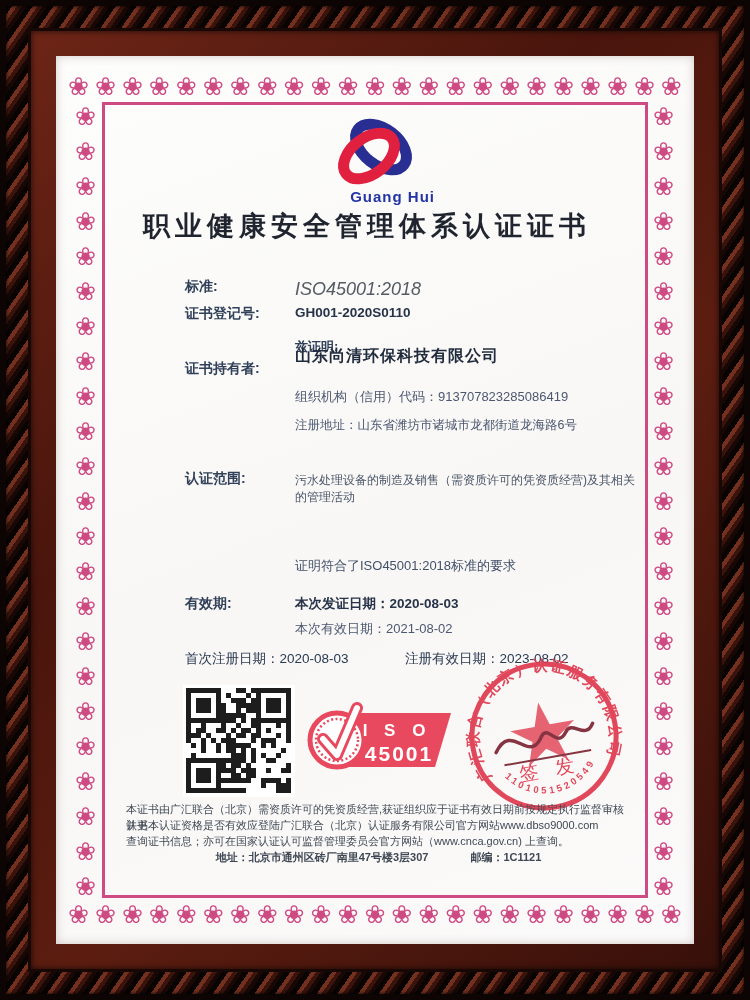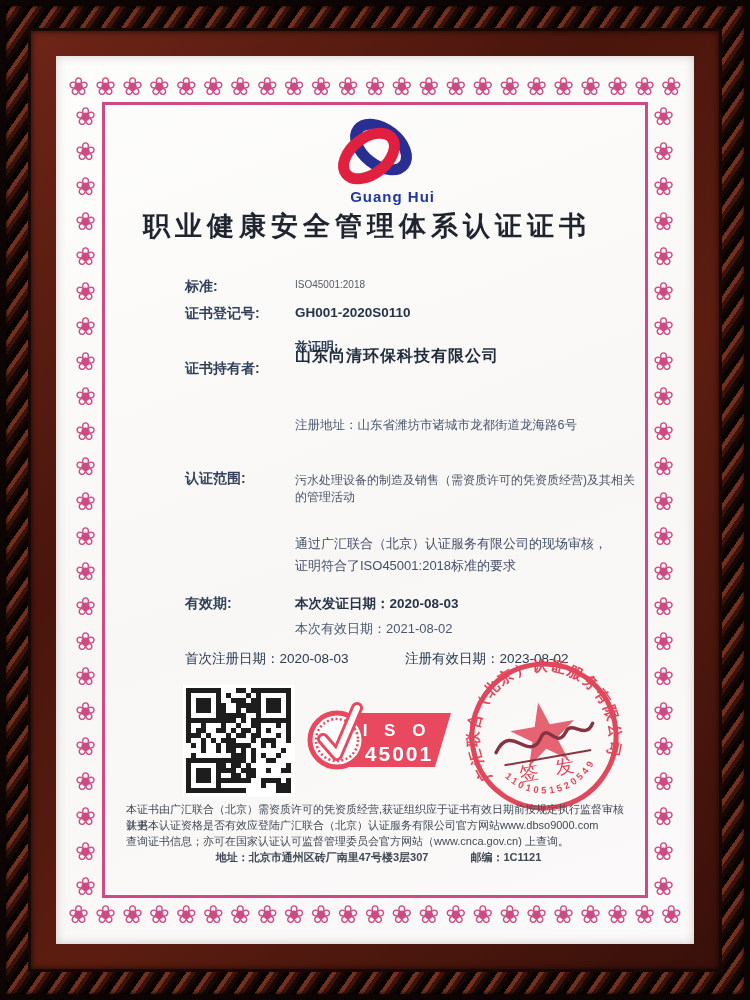--- a/index.html
+++ b/index.html
@@ -46,21 +46,21 @@
   .lace-right{right:0;}
   .lace-inner-line{position:absolute;inset:46px;border:3px solid #ce4a83;}
   
   .content{position:absolute;inset:0;}
   .abs{position:absolute;}
   .logo-wrap{left:50%;top:60px;transform:translateX(-50%);text-align:right;}
   .logo-text{color:#2334a4;font-weight:bold;font-size:15px;letter-spacing:1px;margin-top:-4px;}
   .cert-title{left:0;right:16px;top:152px;text-align:center;
     font-size:27px;font-weight:bold;color:#1f242e;letter-spacing:5px;}
   .lbl{font-weight:bold;color:#32415a;font-size:14px;}
-  .val{color:#565b63;font-size:10px;}
+  .val{color:#565b63;font-size:18px;font-style:italic;}
   .val-strong{color:#273348;font-size:13.5px;font-weight:bold;}
   .holder-name{color:#1f2b3c;font-size:16px;font-weight:bold;letter-spacing:1px;}
   .sub{color:#4c5870;font-size:12.5px;}
   .scope-text{color:#4a5568;font-size:12px;}
   .audit{color:#42506a;font-size:13px;}
   .col-label{left:129px;}
   .col-value{left:239px;}
   .date-bold{font-weight:normal;color:#2a3a52;font-size:13.5px;}
   .qr{left:127px;top:629px;width:112px;height:112px;background:#fff;}
   .iso-badge{left:240px;top:646px;}
@@ -103,26 +103,26 @@
     <div class="abs val col-value" style="top:223px">ISO45001:2018</div>
 
     <div class="abs lbl col-label" style="top:249px">证书登记号:</div>
     <div class="abs val-strong col-value" style="top:249px">GH001-2020S0110</div>
 
     <div class="abs lbl col-value" style="top:282px;font-size:13px">兹证明:</div>
 
     <div class="abs lbl col-label" style="top:304px">证书持有者:</div>
     <div class="abs holder-name col-value" style="top:290px">山东尚清环保科技有限公司</div>
 
+    <div class="abs sub col-value" style="top:332px;font-size:13px">组织机构（信用）代码：913707823285086419</div>
     <div class="abs sub col-value" style="top:361px">注册地址：山东省潍坊市诸城市龙都街道龙海路6号</div>
 
     <div class="abs lbl col-label" style="top:414px">认证范围:</div>
     <div class="abs scope-text col-value" style="top:416px;width:345px">污水处理设备的制造及销售（需资质许可的凭资质经营)及其相关的管理活动</div>
 
-    <div class="abs audit col-value" style="top:479px">通过广汇联合（北京）认证服务有限公司的现场审核，</div>
     <div class="abs audit col-value" style="top:501px">证明符合了ISO45001:2018标准的要求</div>
 
     <div class="abs lbl col-label" style="top:539px">有效期:</div>
     <div class="abs val-strong col-value" style="top:539px;font-weight:bold">本次发证日期：2020-08-03</div>
     <div class="abs sub col-value" style="top:564px;font-size:13px">本次有效日期：2021-08-02</div>
 
     <div class="abs date-bold col-label" style="top:594px">首次注册日期：2020-08-03</div>
     <div class="abs date-bold" style="top:594px;left:349px">注册有效日期：2023-08-02</div>
 
     <div class="abs qr"><svg width="105" height="105" style="margin: 3px;">

